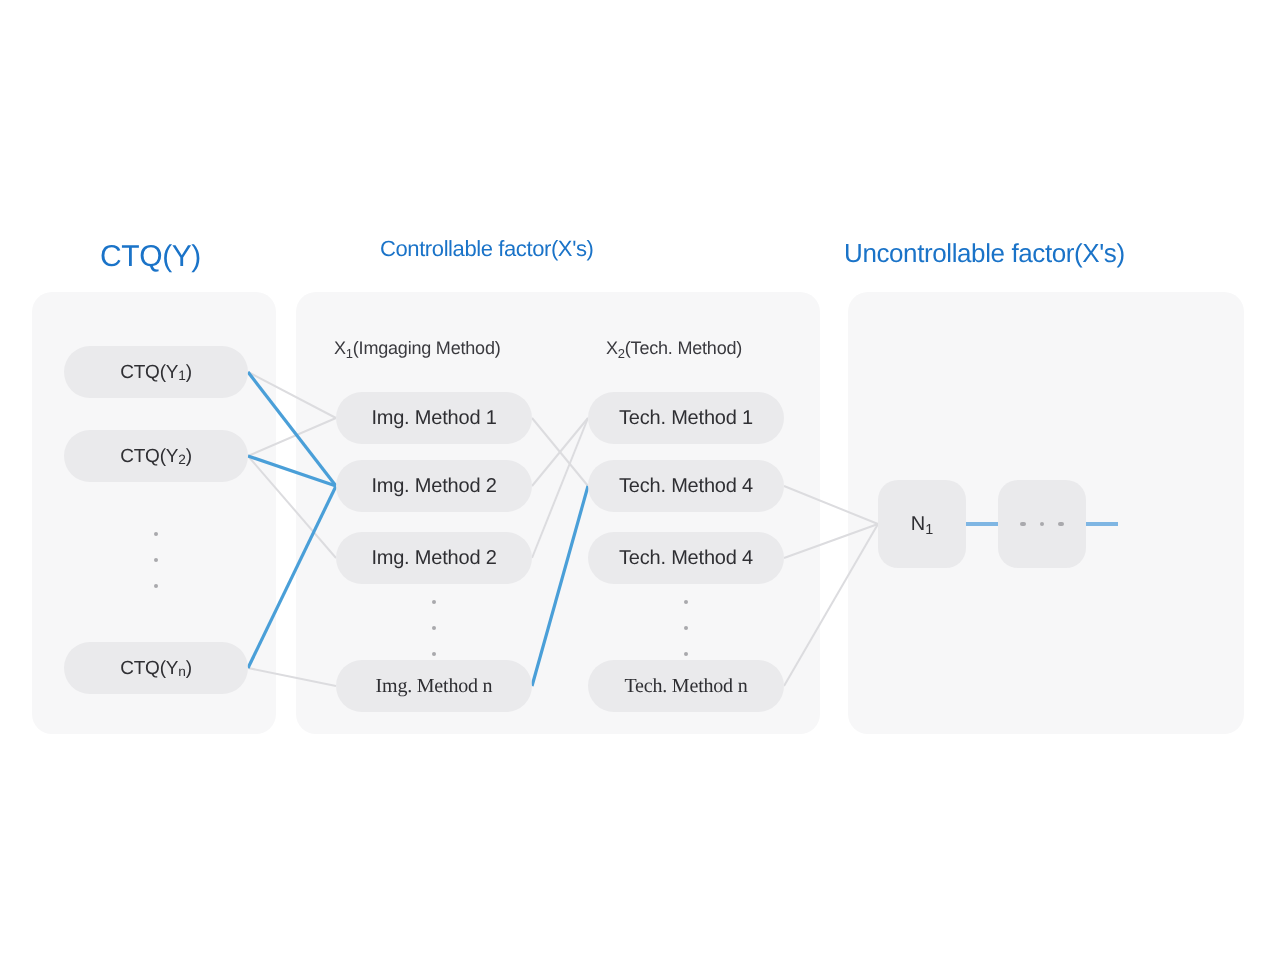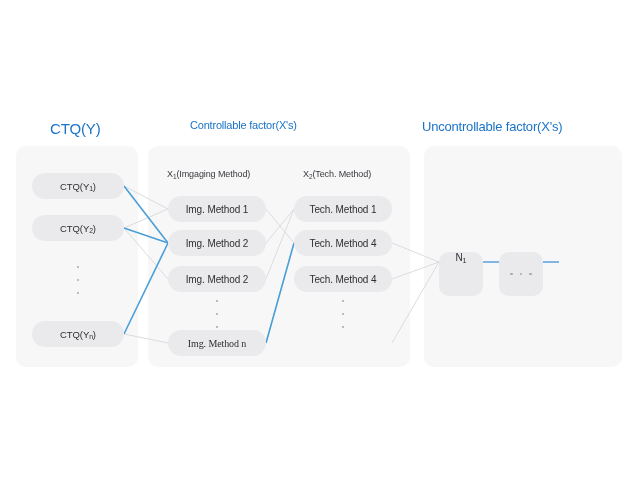--- a/index.html
+++ b/index.html
@@ -108,24 +108,25 @@
   #dots-tech { left: 338px; top: 300px; }
 
   
   .n-box {
     position: absolute;
     background: #eaeaec;
     border-radius: 10px;
     width: 44px;
     height: 44px;
     display: flex;
+    align-items: center;
     justify-content: center;
     font-size: 10px;
     color: #2f2f33;
-    top: 252px;
+    top: 240px;
   }
   #n-box-1 { left: 439px; }
   #n-box-mid { left: 499px; background: #eaeaec; }
   #n-box-2 { left: 559px; }
 
   .h-dots {
     display: flex;
     align-items: center;
     gap: 7px;
   }
@@ -222,20 +223,21 @@
 
   <div class="v-dots" id="dots-img">
     <span></span>
     <span></span>
     <span></span>
   </div>
 
   <div class="pill tech r1">Tech. Method 1</div>
   <div class="pill tech r2">Tech. Method 4</div>
   <div class="pill tech r3">Tech. Method 4</div>
+  <div class="pill tech r4">Tech. Method n</div>
 
   <div class="v-dots" id="dots-tech">
     <span></span>
     <span></span>
     <span></span>
   </div>
 
   <div class="n-box" id="n-box-1">
     <span><span>N</span><sub>1</sub></span>
   </div>

